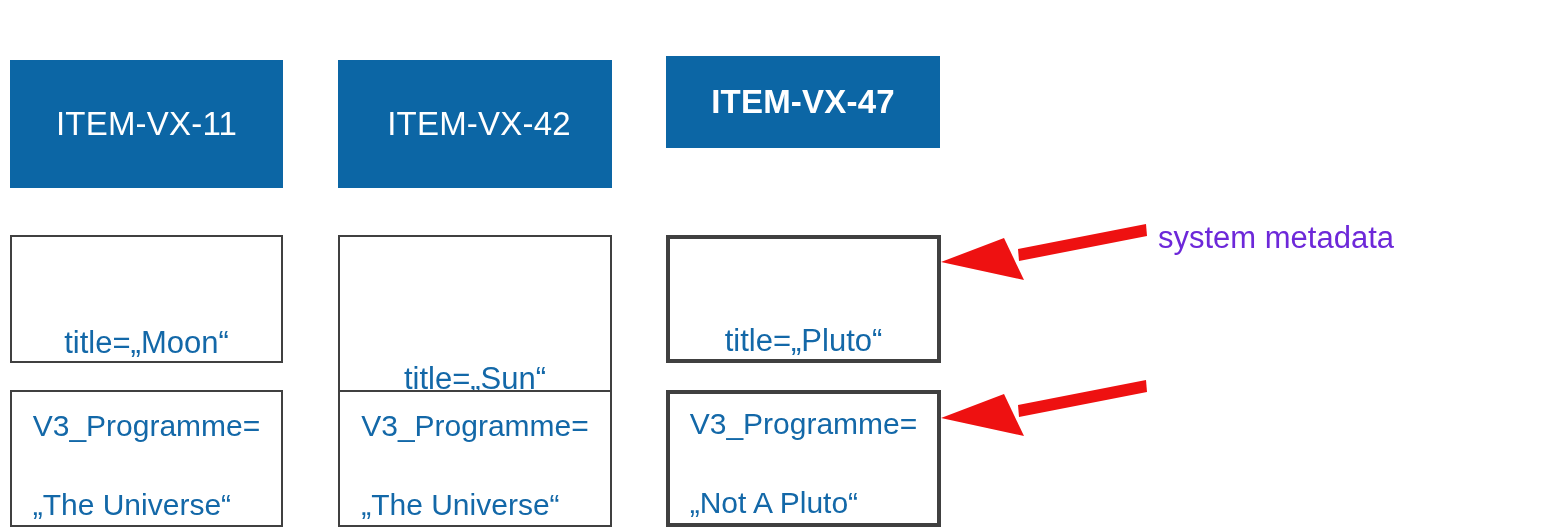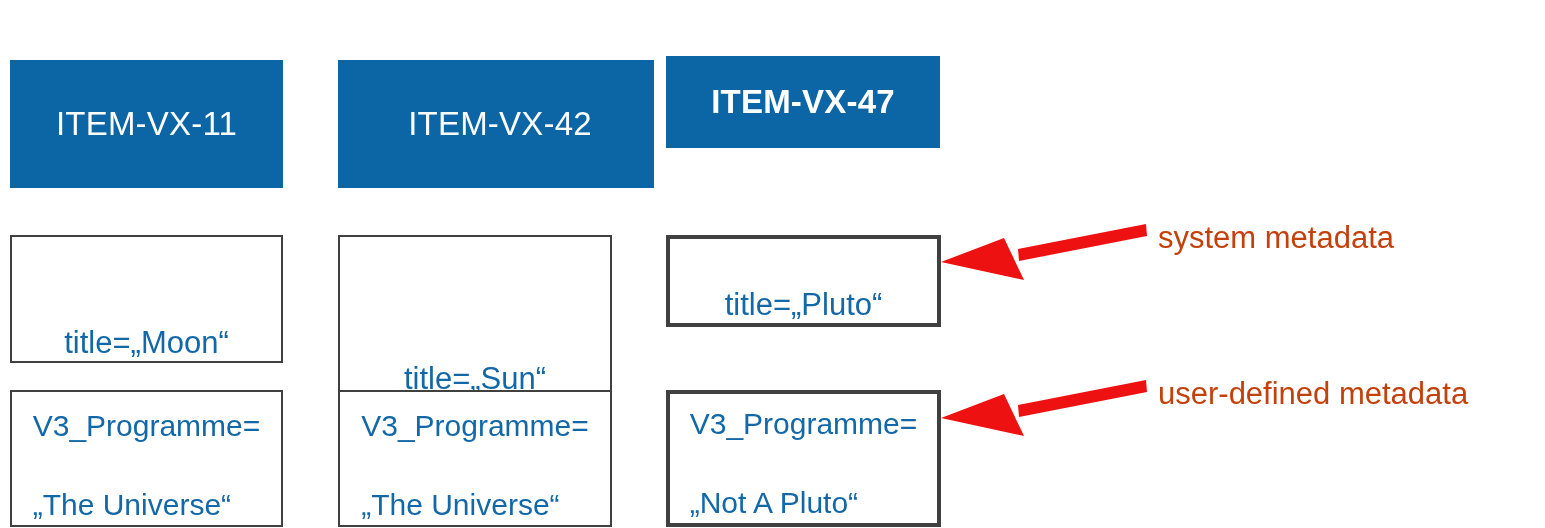--- a/index.html
+++ b/index.html
@@ -62,21 +62,21 @@
   .meta-text {
     font-size: 30px;
     line-height: 1.32;
     text-align: left;
     white-space: pre-line;
   }
 
   
   .annot-label {
     position: absolute;
-    color: #c2410c;
+    color: #6d28d9;
     font-size: 31px;
     line-height: 1;
     white-space: nowrap;
   }
 
   
   .arrows {
     position: absolute;
     left: 0;
     top: 0;
@@ -87,37 +87,37 @@
 </style>
 </head>
 <body>
 
 <div class="canvas">
 
   <div class="box hdr" style="left:10px; top:20px; width:273px; height:128px;">
     <span>ITEM-VX-11</span>
   </div>
 
-  <div class="box hdr" style="left:338px; top:20px; width:316px; height:128px;padding-left:8px;">
+  <div class="box hdr" style="left:338px; top:20px; width:274px; height:128px;padding-left:8px;">
     <span>ITEM-VX-42</span>
   </div>
 
   <div class="box hdr" style="left:666px; top:16px; width:274px; height:92px;font-weight:bold;">
     <span>ITEM-VX-47</span>
   </div>
 
   <div class="box outline" style="left:10px; top:195px; width:273px; height:128px;">
     <span class="title-text">title=„Moon“</span>
   </div>
 
   <div class="box outline" style="left:338px; top:195px; width:274px; height:164px;">
     <span class="title-text">title=„Sun“</span>
   </div>
 
-  <div class="box outline thick" style="left:666px; top:195px; width:275px; height:92px;">
+  <div class="box outline thick" style="left:666px; top:195px; width:275px; height:128px;">
     <span class="title-text">title=„Pluto“</span>
   </div>
 
   <div class="box outline" style="left:10px; top:350px; width:273px; height:137px;">
     <span class="meta-text">
       <span>V3_Programme=</span><br>
       <span>„The Universe“</span>
     </span>
   </div>
 
@@ -143,15 +143,14 @@
     </g>
 
     <g>
       <polygon points="1146,380 1018,405 1019,417 1147,392" fill="#EE1111"></polygon>
       <polygon points="941,418 1004,394 1024,436" fill="#EE1111"></polygon>
     </g>
   </svg>
 
   <div class="annot-label" style="left:1158px; top:222px;">system metadata</div>
 
-  <div class="annot-label" style="left:1158px; top:378px;">user-defined metadata</div>
 
 </div>
 
 </body></html>

